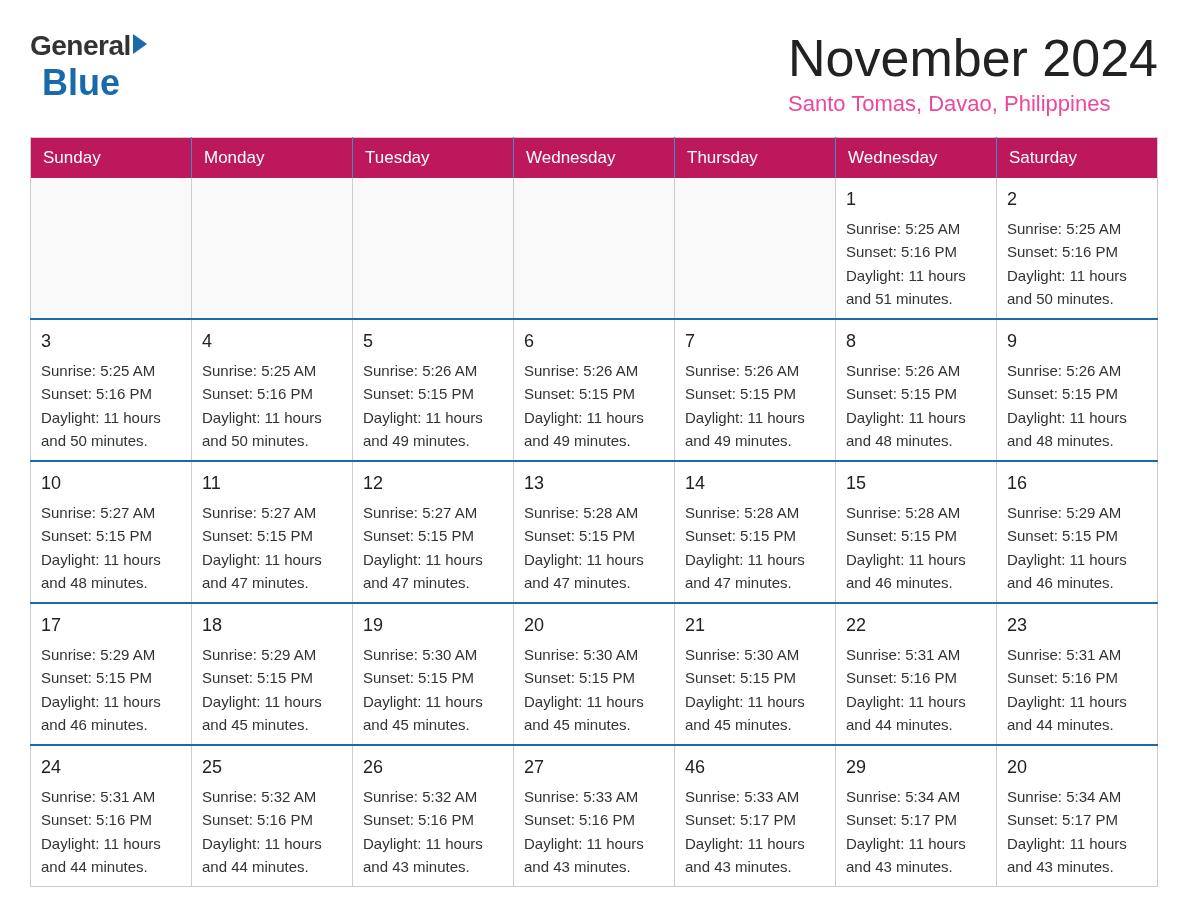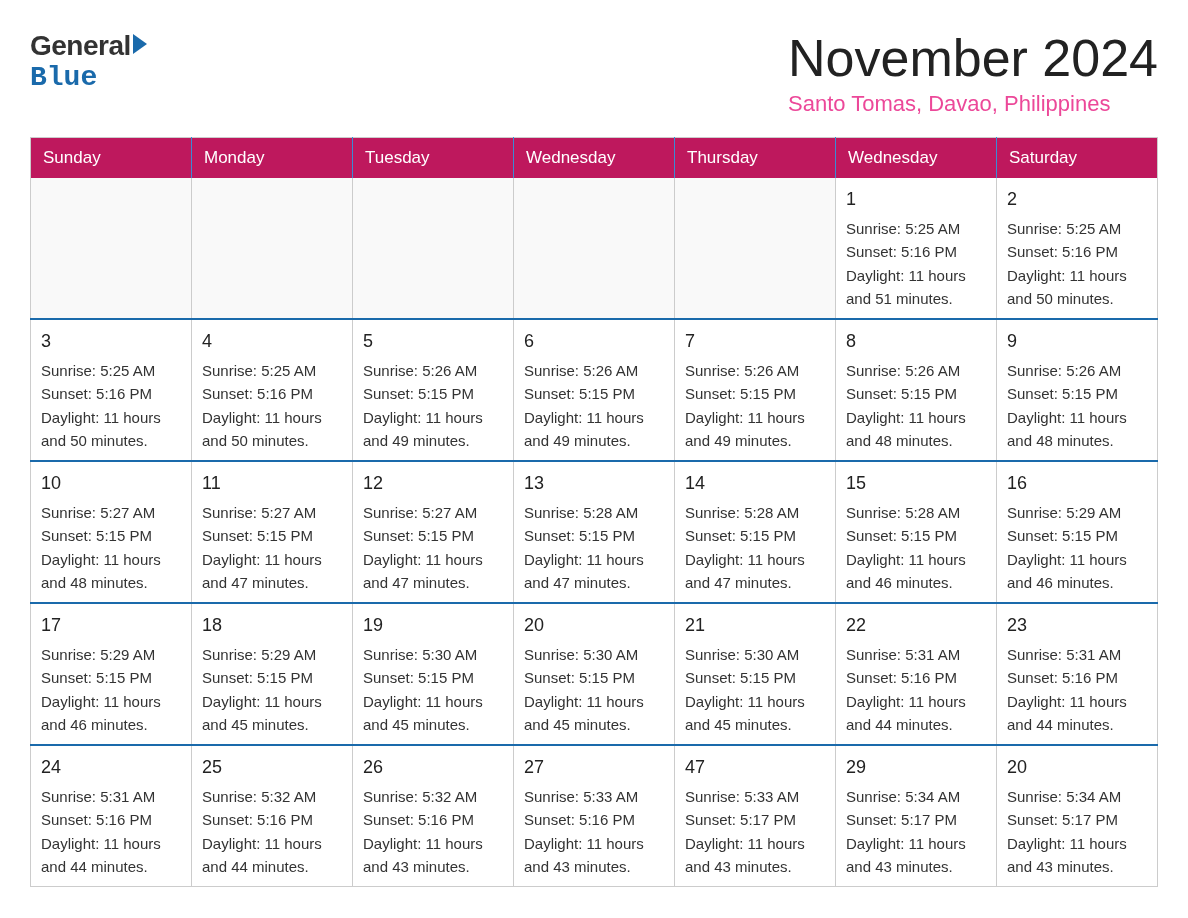--- a/index.html
+++ b/index.html
@@ -35,25 +35,24 @@
     .logo-arrow {
       width: 0;
       height: 0;
       border-left: 14px solid #1a6aab;
       border-top: 10px solid transparent;
       border-bottom: 10px solid transparent;
       margin-left: 2px;
       margin-bottom: 4px;
     }
     .logo-blue {
-      font-size: 28px;
+      font-size: 36px;
       font-weight: bold;
       color: #1a6aab;
-      margin-left: 0;
-      font-family: Liberation Mono, monospace;
+      margin-left: 12px;
     }
     .title-section {
       text-align: left;
     }
     .month-title {
       font-size: 52px;
       font-weight: normal;
       color: #222;
       line-height: 1.1;
     }
@@ -258,21 +257,21 @@
         </td>
         <td>
           <span class="day-number">26</span>
           <div class="day-info">Sunrise: 5:32 AM<br>Sunset: 5:16 PM<br>Daylight: 11 hours<br>and 43 minutes.</div>
         </td>
         <td>
           <span class="day-number">27</span>
           <div class="day-info">Sunrise: 5:33 AM<br>Sunset: 5:16 PM<br>Daylight: 11 hours<br>and 43 minutes.</div>
         </td>
         <td>
-          <span class="day-number">47</span>
+          <span class="day-number">46</span>
           <div class="day-info">Sunrise: 5:33 AM<br>Sunset: 5:17 PM<br>Daylight: 11 hours<br>and 43 minutes.</div>
         </td>
         <td>
           <span class="day-number">29</span>
           <div class="day-info">Sunrise: 5:34 AM<br>Sunset: 5:17 PM<br>Daylight: 11 hours<br>and 43 minutes.</div>
         </td>
         <td>
           <span class="day-number">20</span>
           <div class="day-info">Sunrise: 5:34 AM<br>Sunset: 5:17 PM<br>Daylight: 11 hours<br>and 43 minutes.</div>
         </td>

